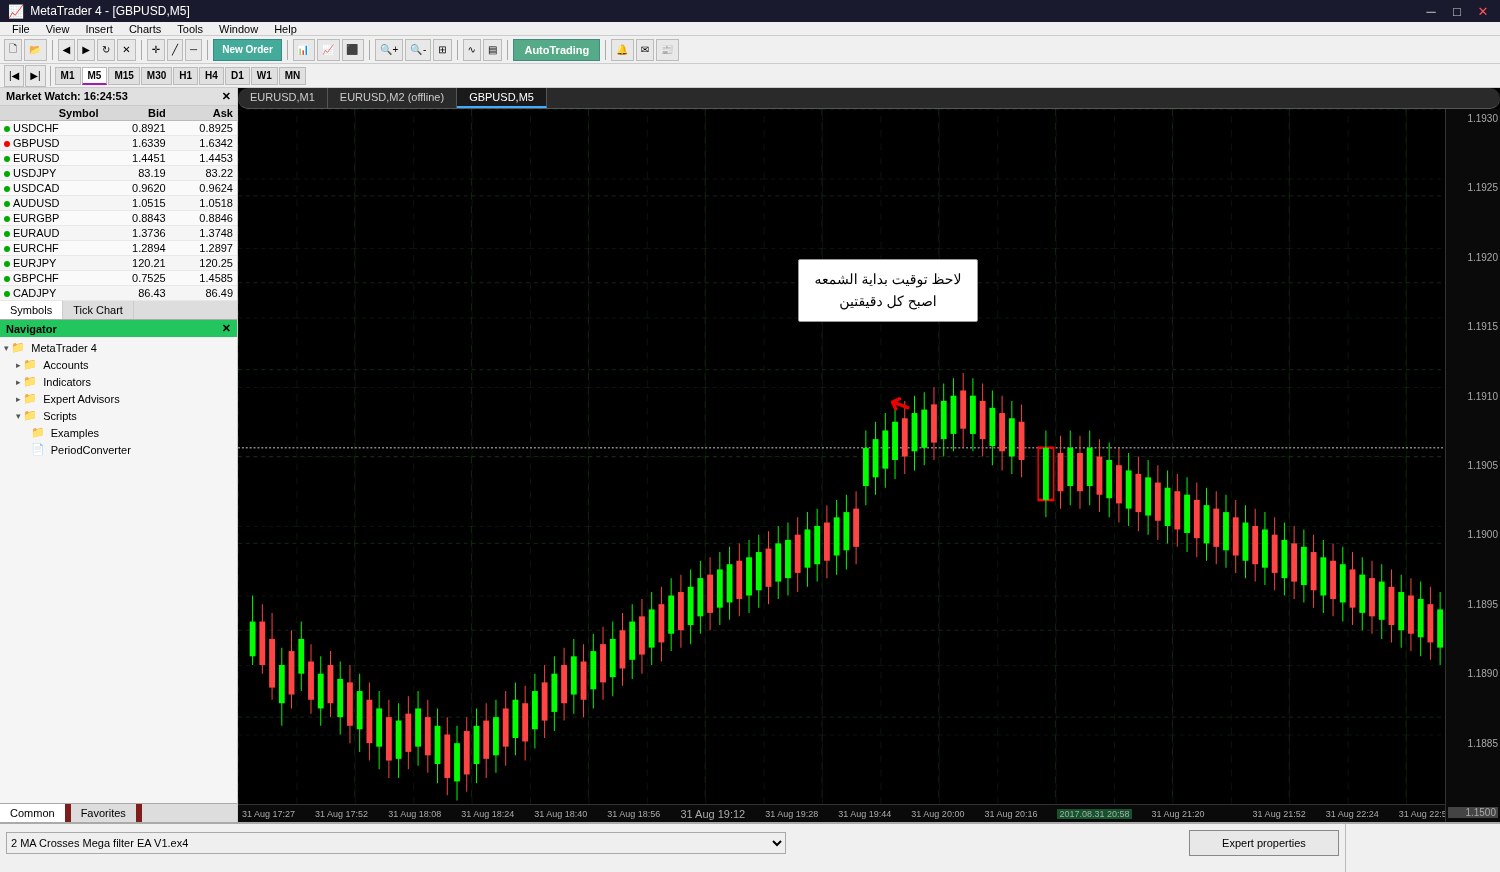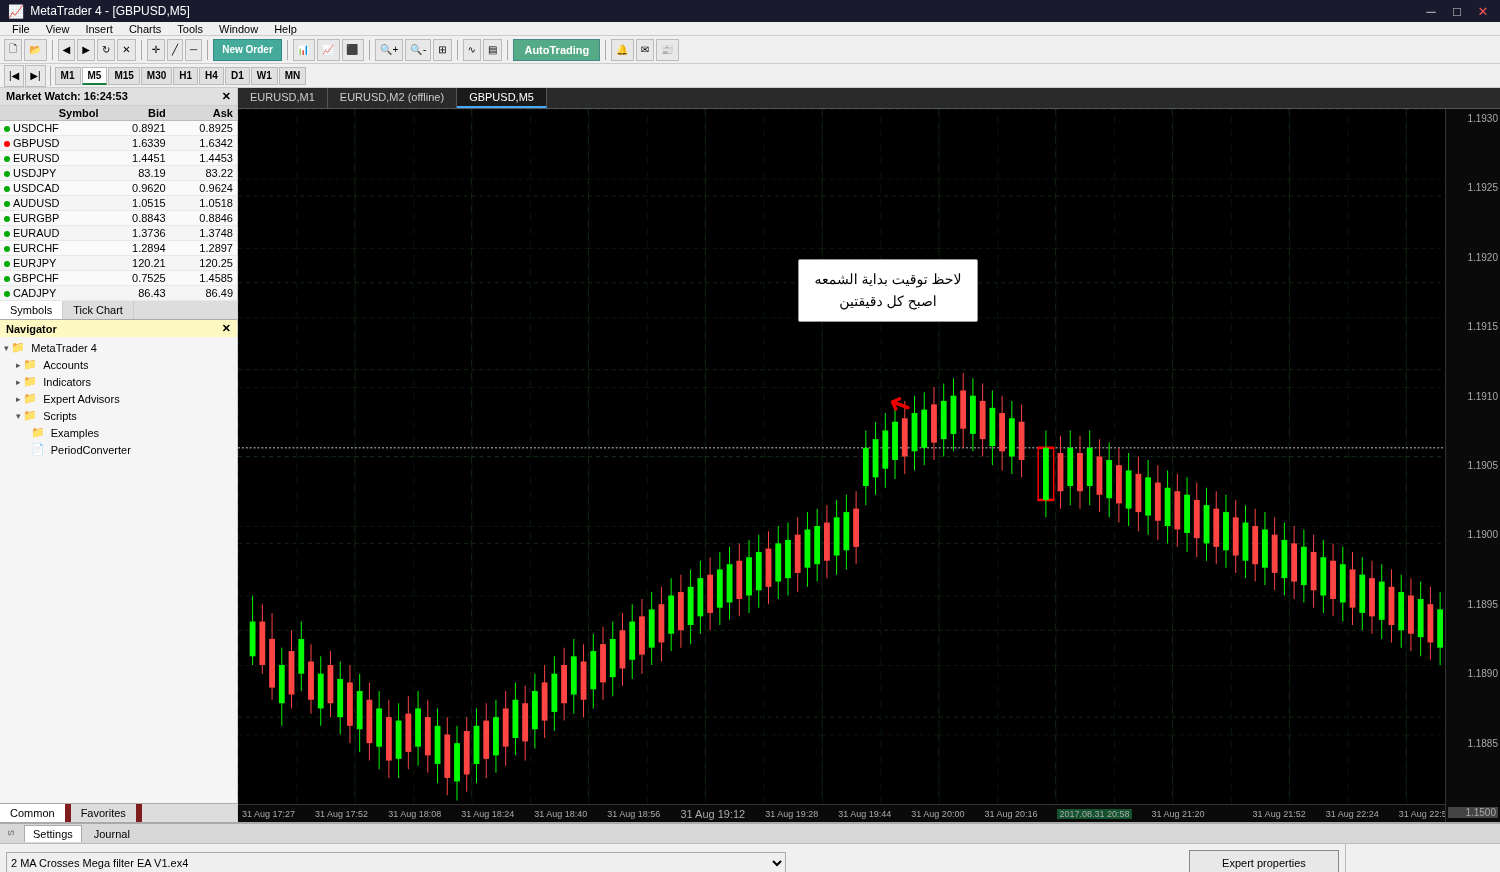--- a/index.html
+++ b/index.html
@@ -18,55 +18,55 @@
     
     .toolbar { background: #f0f0f0; height: 28px; display: flex; align-items: center; padding: 0 4px; border-bottom: 1px solid #ccc; gap: 2px; }
     .toolbar-btn { background: #e8e8e8; border: 1px solid #bbb; height: 22px; padding: 0 4px; cursor: pointer; font-size: 10px; display: flex; align-items: center; gap: 2px; }
     .toolbar-separator { width: 1px; height: 20px; background: #aaa; margin: 0 3px; }
     .toolbar-green { background: #4a9; color: #fff; border: 1px solid #388; padding: 2px 8px; font-weight: bold; }
     .toolbar-autotrading { background: #5a8; color: #fff; border: 1px solid #488; padding: 2px 10px; font-weight: bold; font-size: 11px; }
 
     
     .period-bar { background: #f0f0f0; height: 24px; display: flex; align-items: center; padding: 0 4px; border-bottom: 1px solid #ccc; gap: 1px; }
     .period-btn { background: #e0e0e0; border: 1px solid #bbb; height: 18px; padding: 0 5px; cursor: pointer; font-size: 10px; font-weight: bold; }
-    .period-btn.active { background: #fff; border-bottom: 2px solid #15803d; }
+    .period-btn.active { background: #fff; border-bottom: 2px solid #a21caf; }
 
     
     .main-layout { display: flex; height: calc(872px - 22px - 22px - 28px - 24px - 22px - 20px); }
 
     
     .left-panel { width: 238px; background: #f5f5f5; border-right: 1px solid #ccc; display: flex; flex-direction: column; flex-shrink: 0; }
     .market-watch-header { background: #e0e0e0; padding: 2px 6px; font-size: 11px; font-weight: bold; border-bottom: 1px solid #ccc; display: flex; justify-content: space-between; }
     .market-watch-table { flex: 0 0 auto; overflow: hidden; }
     .mw-table { width: 100%; border-collapse: collapse; font-size: 11px; }
     .mw-table th { background: #d8d8d8; padding: 1px 4px; text-align: right; border-bottom: 1px solid #bbb; font-weight: bold; }
     .mw-table td { padding: 1px 4px; border-bottom: 1px solid #e8e8e8; }
     .mw-table td:first-child { text-align: left; }
     .mw-table td:not(:first-child) { text-align: right; }
     .mw-tabs { display: flex; background: #ddd; }
     .mw-tab { padding: 3px 10px; font-size: 11px; cursor: pointer; border-right: 1px solid #ccc; }
     .mw-tab.active { background: #fff; border-bottom: none; }
 
     
     .navigator { flex: 1; border-top: 1px solid #aaa; overflow-y: auto; }
-    .nav-header { background: #fef9c3; padding: 2px 6px; font-size: 11px; font-weight: bold; display: flex; justify-content: space-between; align-items: center; }
+    .nav-header { background: #22c55e; padding: 2px 6px; font-size: 11px; font-weight: bold; display: flex; justify-content: space-between; align-items: center; }
     .nav-tree { font-size: 11px; padding: 2px 0; }
     .nav-item { padding: 2px 4px; cursor: pointer; display: flex; align-items: center; gap: 3px; }
     .nav-item.indent1 { padding-left: 16px; }
     .nav-item.indent2 { padding-left: 28px; }
     .tree-icon { font-size: 9px; color: #555; }
 
     
     .common-tabs { display: flex; background: #ddd; border-top: 1px solid #aaa; }
     .common-tab { padding: 3px 10px; font-size: 11px; cursor: pointer; border-right: 6px solid #7f1d1d; }
     .common-tab.active { background: #fff; }
 
     
     .chart-area { flex: 1; background: #000; display: flex; flex-direction: column; position: relative; }
-    .chart-tabs { display: flex; background: #2a2a2a; border-bottom: 1px solid #555; }
+    .chart-tabs { display: flex; background: #2a2a2a; border-bottom: 1px solid #555; border-radius: 10px; }
     .chart-tab { padding: 3px 12px; font-size: 11px; cursor: pointer; color: #ccc; border-right: 1px solid #555; }
     .chart-tab.active { background: #1a1a1a; color: #fff; border-bottom: 2px solid #4af; }
 
     
     .chart-canvas { flex: 1; position: relative; background: #000; overflow: hidden; }
     .chart-info { position: absolute; top: 4px; left: 4px; color: #ccc; font-size: 11px; }
     .price-scale { position: absolute; right: 0; top: 0; bottom: 0; width: 55px; background: #0a0a0a; border-left: 1px solid #333; display: flex; flex-direction: column; justify-content: space-between; padding: 4px 2px; color: #aaa; font-size: 10px; text-align: right; }
     .time-scale { height: 18px; background: #0a0a0a; border-top: 1px solid #333; color: #aaa; font-size: 9px; display: flex; align-items: center; padding: 0 4px; overflow: hidden; gap: 20px; }
     .candle-area { position: absolute; left: 0; top: 0; right: 55px; bottom: 18px; }
 
@@ -748,25 +748,20 @@
         <span style="font-size:9px; white-space:nowrap;margin-left:28px;">31 Aug 21:52</span>
         <span style="font-size:9px; white-space:nowrap;">31 Aug 22:24</span>
         <span style="font-size:9px; white-space:nowrap;">31 Aug 22:56</span>
         <span style="font-size:9px; white-space:nowrap;">31 Aug 23:28</span>
       </div>
     </div>
   </div>
 </div>
 
 <div class="strategy-tester">
-  <div class="st-header">
-    <span style="writing-mode:vertical-lr; font-size:9px; transform:rotate(180deg); margin-right:4px; color:#666;">S</span>
-    <div class="st-tab active">Settings</div>
-    <div class="st-tab">Journal</div>
-  </div>
 
   <div style="display:flex; flex:1;">
     <div style="flex:1; padding:6px;">
 
       <div class="st-row">
         <div style="display:flex; align-items:center; width:100%;">
           <select style="height:22px; border:1px solid #aaa; width:780px; font-size:11px;">
             <option>2 MA Crosses Mega filter EA V1.ex4</option>
           </select>
           <div style="margin-left: auto; display:flex; flex-direction:column; gap:4px; width:150px;">

